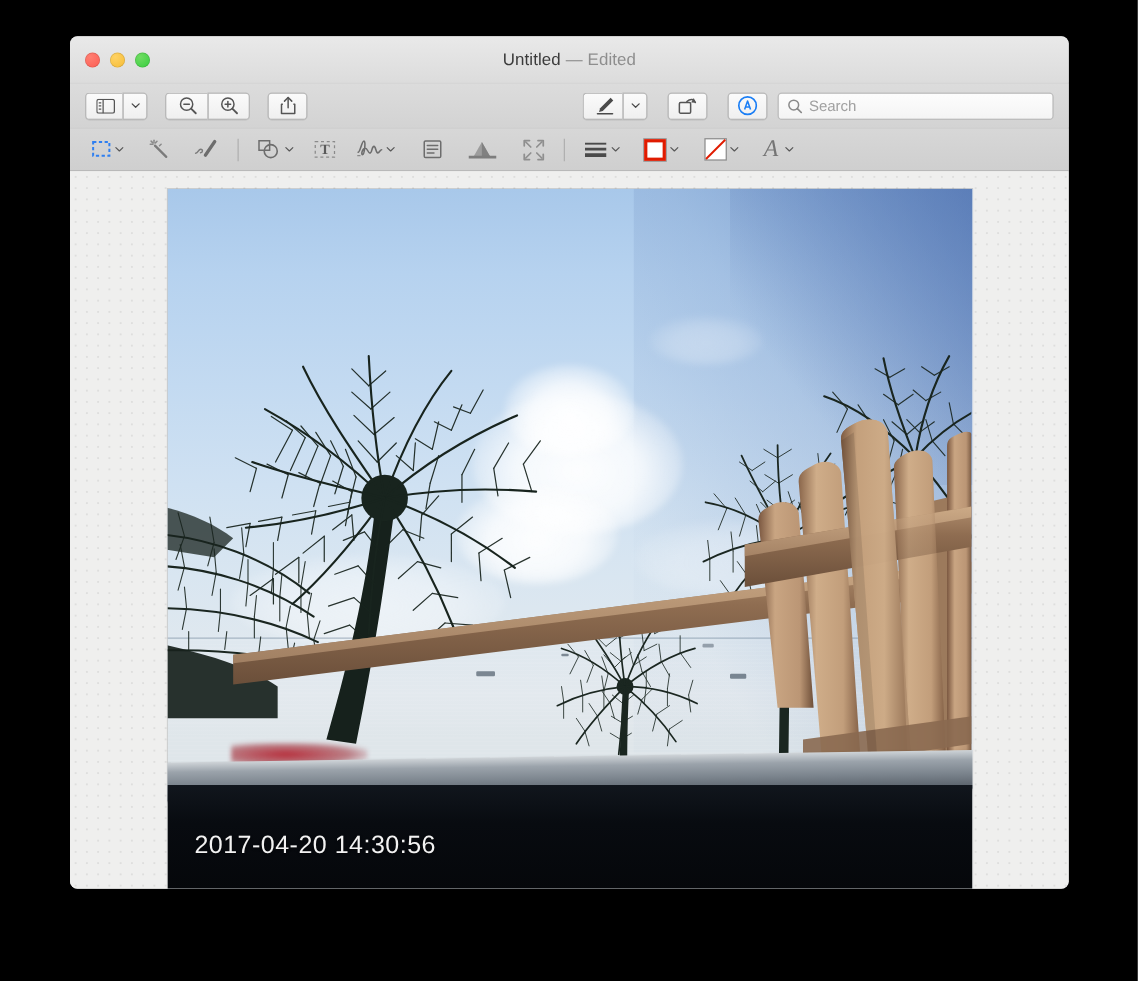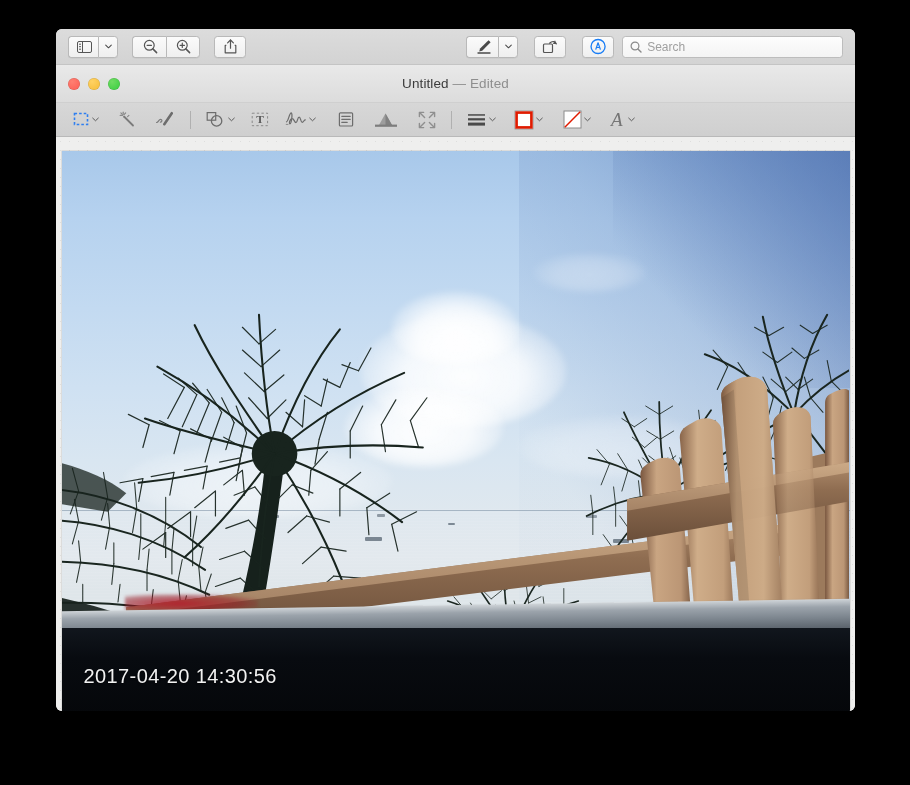--- a/index.html
+++ b/index.html
@@ -147,21 +147,21 @@
     background-size: 9px 9px;
     display: flex;
     align-items: flex-start;
     justify-content: center;
     padding-top: 14px;
     overflow: hidden;
   }
 
   #photo {
     position: relative;
-    width: 788px;
+    width: 644px;
     height: 564px;
     overflow: hidden;
     box-shadow: 0 0 0 0.5px rgba(0,0,0,0.16);
   }
 
   
   .sky {
     position: absolute; inset: 0;
     background:
       linear-gradient(to bottom,
@@ -270,20 +270,32 @@
     font-family: "Liberation Sans", sans-serif;
     letter-spacing: 0.4px;
     text-shadow: 0 1px 2px rgba(0,0,0,0.55);
     white-space: nowrap;
   }
 </style>
 </head>
 <body>
 
 <div id="window">
+
+  <div id="titlebar">
+    <div id="traffic">
+      <div class="light red"></div>
+      <div class="light yellow"></div>
+      <div class="light green"></div>
+    </div>
+    <div id="title-wrap">
+      <span id="doc-title">Untitled</span>
+      <span id="doc-state">— Edited</span>
+    </div>
+  </div>
 
   <div id="toolbar1">
 
     <div class="tb-group">
       <div class="tb-btn seg-l">
         <svg width="15" height="12" viewBox="0 0 15 12">
           <rect x="0.5" y="0.5" width="14" height="11" rx="1.5" fill="none" stroke="#555" stroke-width="1"></rect>
           <line x1="5.5" y1="0.5" x2="5.5" y2="11.5" stroke="#555" stroke-width="1"></line>
           <line x1="2" y1="3.2" x2="4" y2="3.2" stroke="#555" stroke-width="1"></line>
           <line x1="2" y1="5.7" x2="4" y2="5.7" stroke="#555" stroke-width="1"></line>
@@ -352,32 +364,20 @@
         <line x1="6.9" y1="9.6" x2="10.1" y2="9.6" stroke="#1a7ef5" stroke-width="1.2"></line>
       </svg>
     </div>
 
     <div id="search-field">
       <svg width="12" height="12" viewBox="0 0 12 12">
         <circle cx="5" cy="5" r="3.9" fill="none" stroke="#8a8a8a" stroke-width="1.2"></circle>
         <line x1="7.9" y1="7.9" x2="11" y2="11" stroke="#8a8a8a" stroke-width="1.4" stroke-linecap="round"></line>
       </svg>
       <span id="search-ph">Search</span>
-    </div>
-  </div>
-
-  <div id="titlebar">
-    <div id="traffic">
-      <div class="light red"></div>
-      <div class="light yellow"></div>
-      <div class="light green"></div>
-    </div>
-    <div id="title-wrap">
-      <span id="doc-title">Untitled</span>
-      <span id="doc-state">— Edited</span>
     </div>
   </div>
 
   <div id="toolbar2">
 
     <div class="mk-btn">
       <svg width="17" height="15" viewBox="0 0 17 15">
         <rect x="1.5" y="1.5" width="13" height="11" fill="none" stroke="#2f7ff0" stroke-width="1.6" stroke-dasharray="2.6 2"></rect>
       </svg>
       <svg class="chev" viewBox="0 0 10 7">

